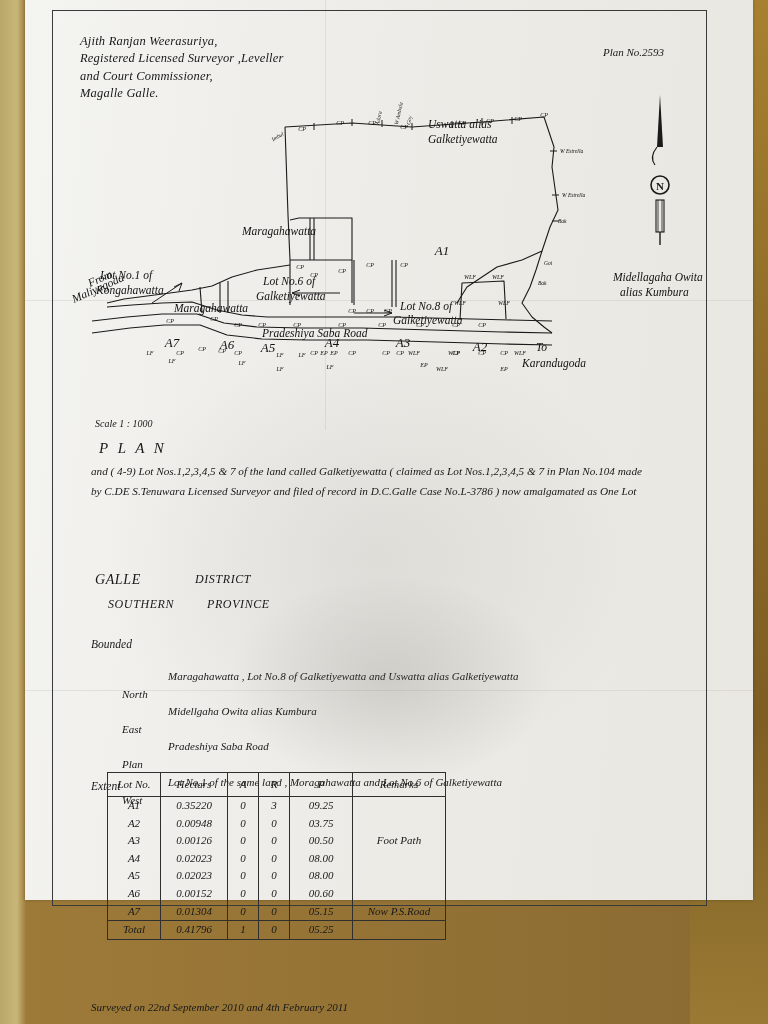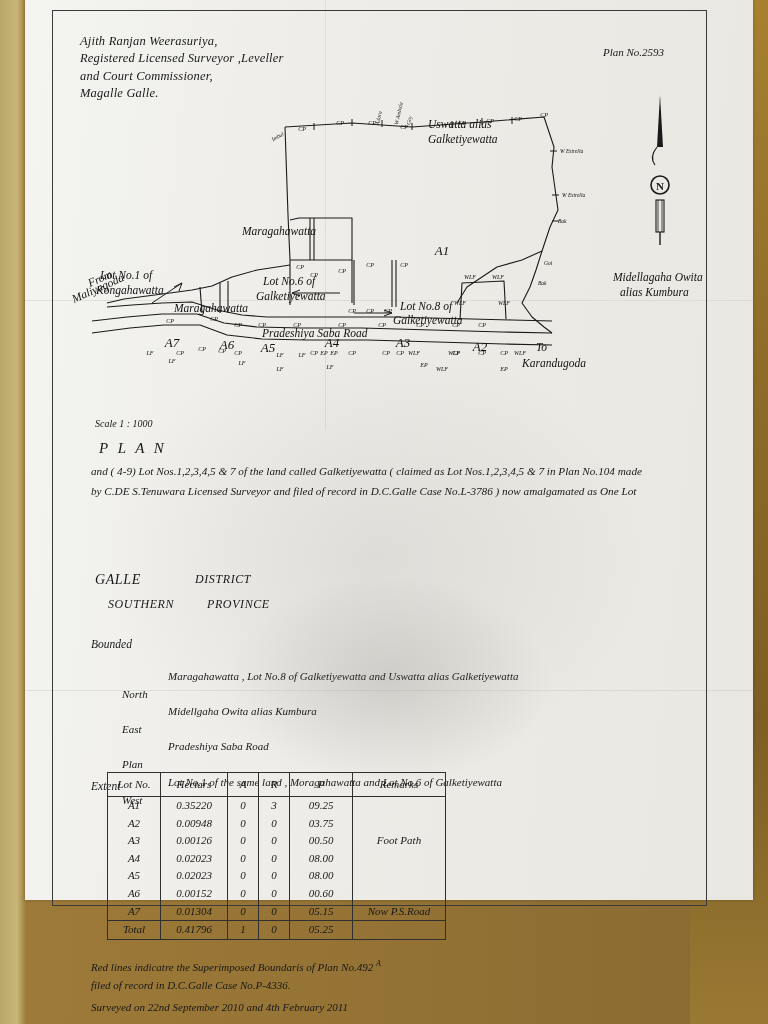--- a/index.html
+++ b/index.html
@@ -378,22 +378,18 @@
         <td>Total</td>
         <td>0.41796</td>
         <td>1</td>
         <td>0</td>
         <td>05.25</td>
         <td></td>
       </tr>
     </tfoot>
   </table>
 
-  <div class="sheet-text" id="note1">
-      <div>Red lines indicatre the Superimposed Boundaris of Plan No.492 <span class="sup">A</span></div>
-      <div>filed of record in D.C.Galle Case No.P-4336.</div>
-    </div>
   <div class="sheet-text" id="note2">
       <div>Surveyed on 22nd September 2010 and 4th February 2011</div>
     </div>
 
   <div id="shadow"></div>
 </div>
 
 </body></html>

